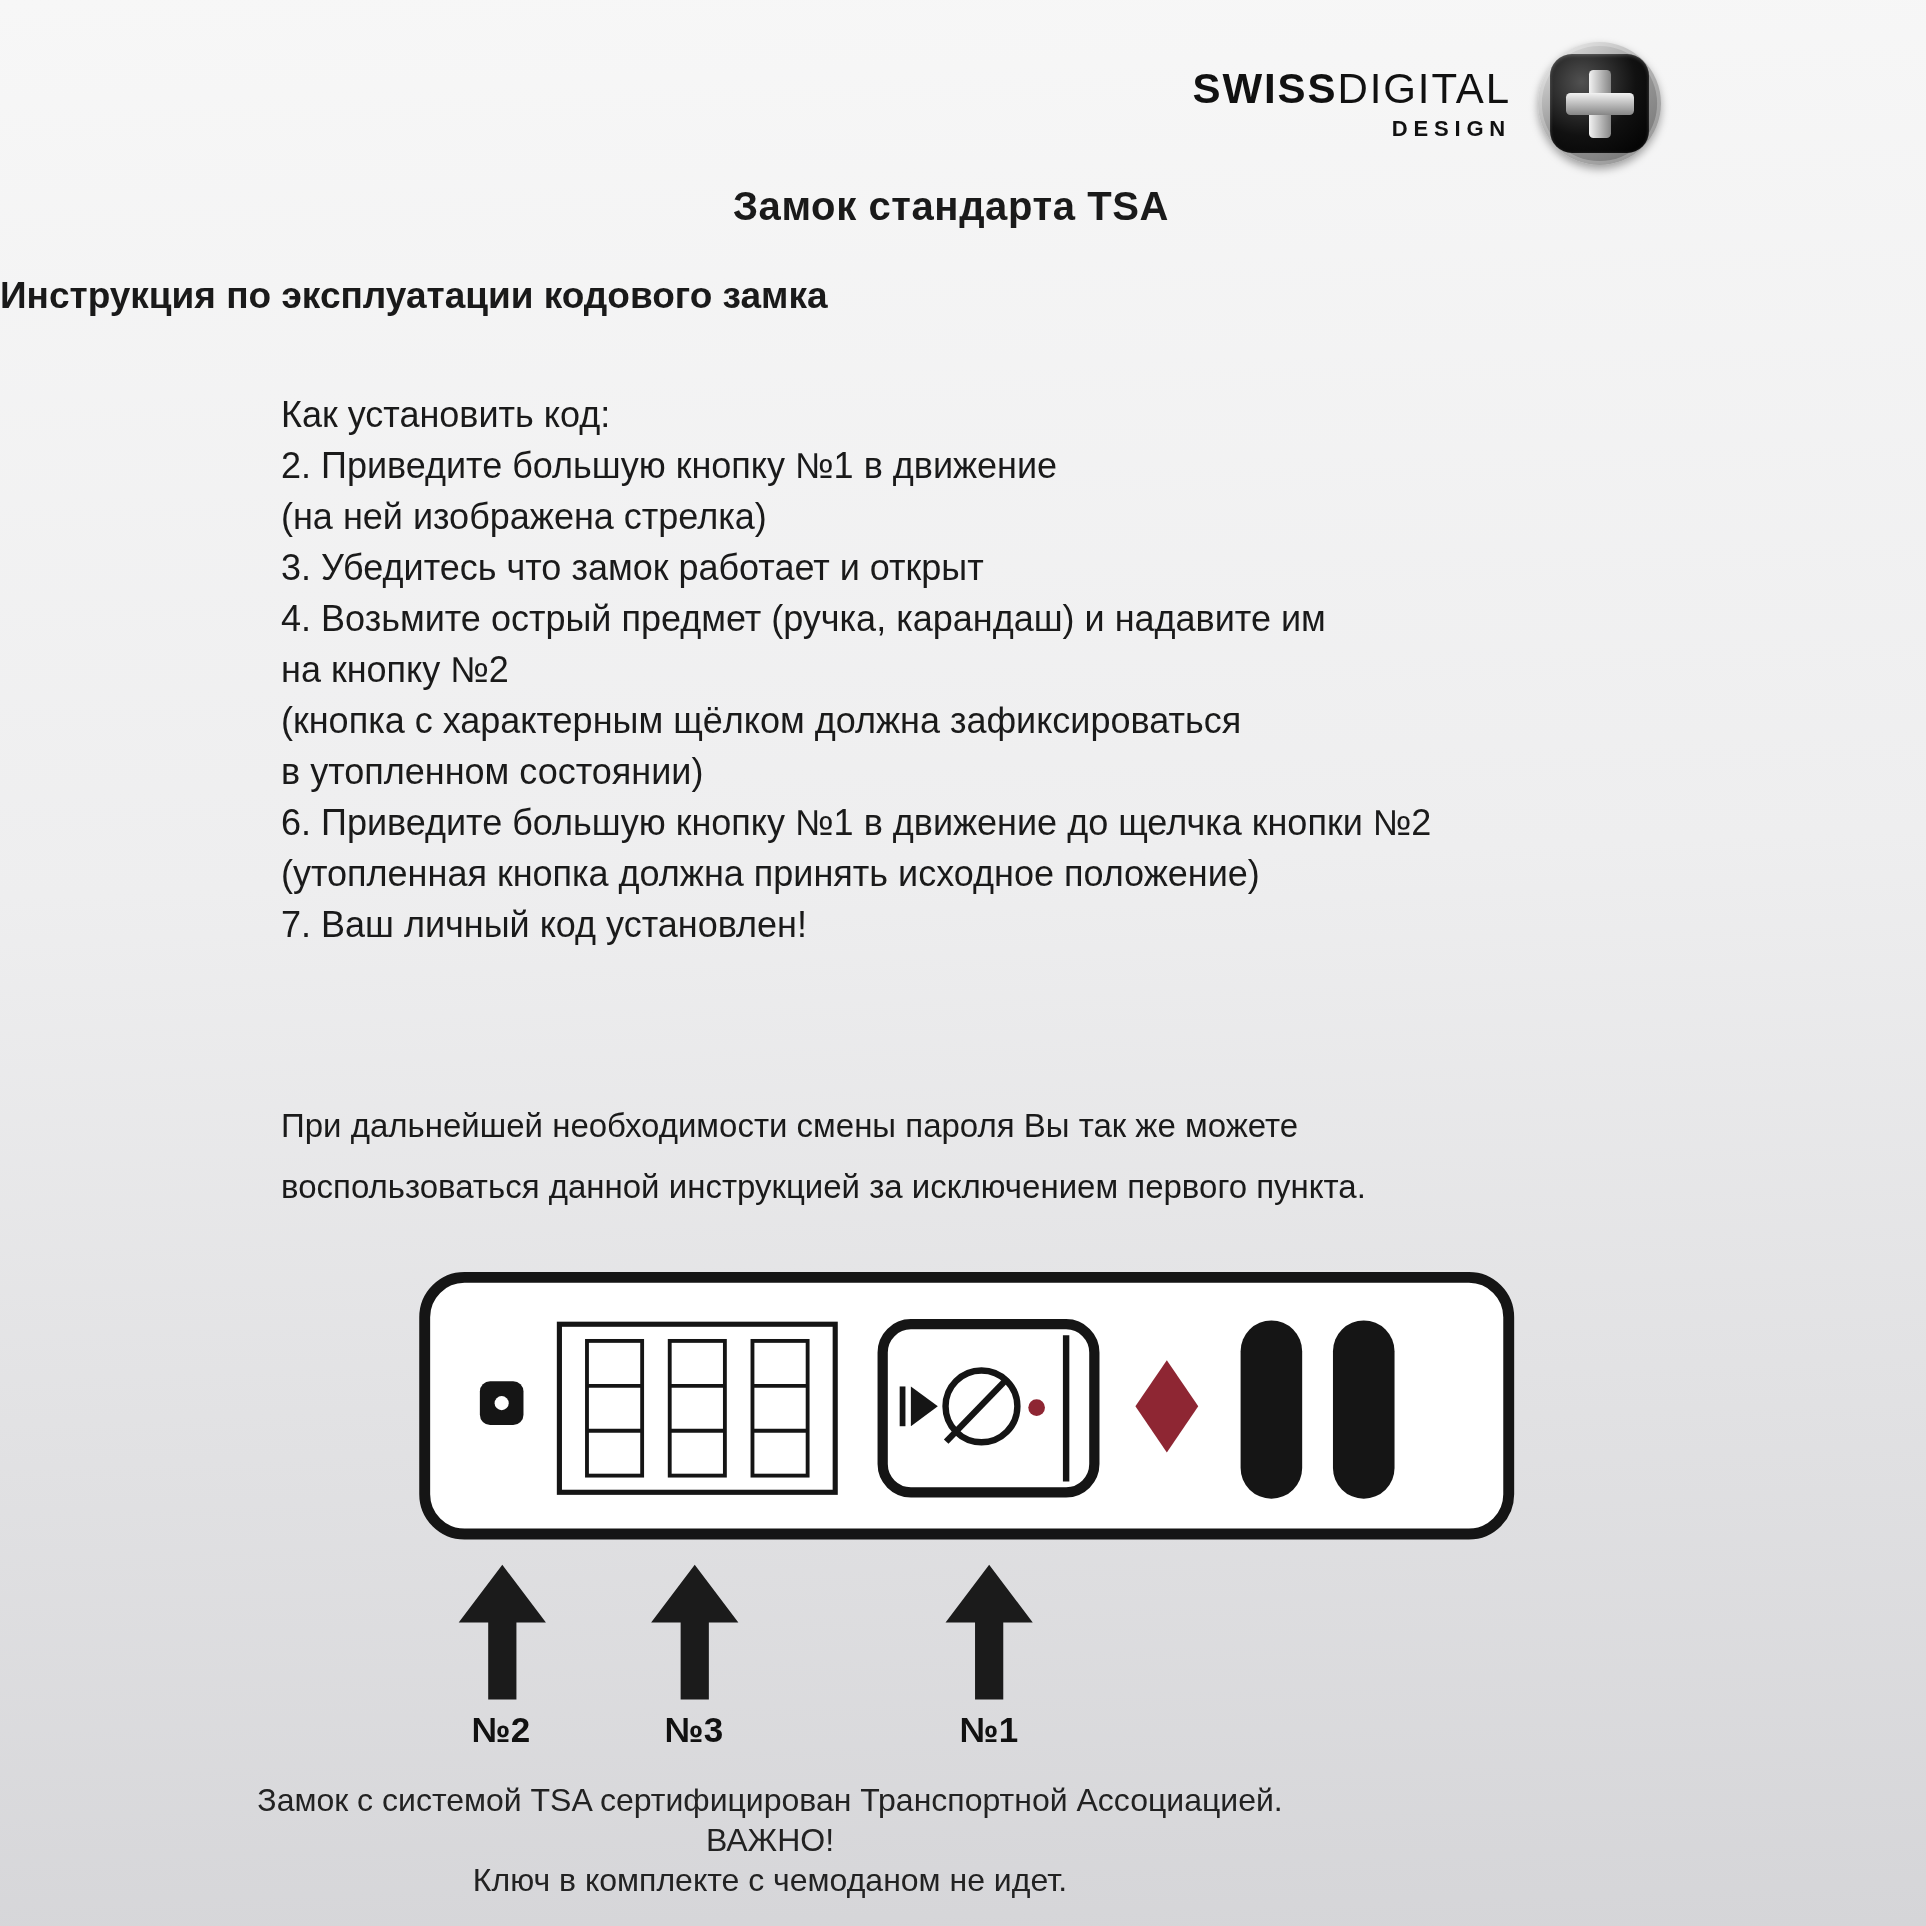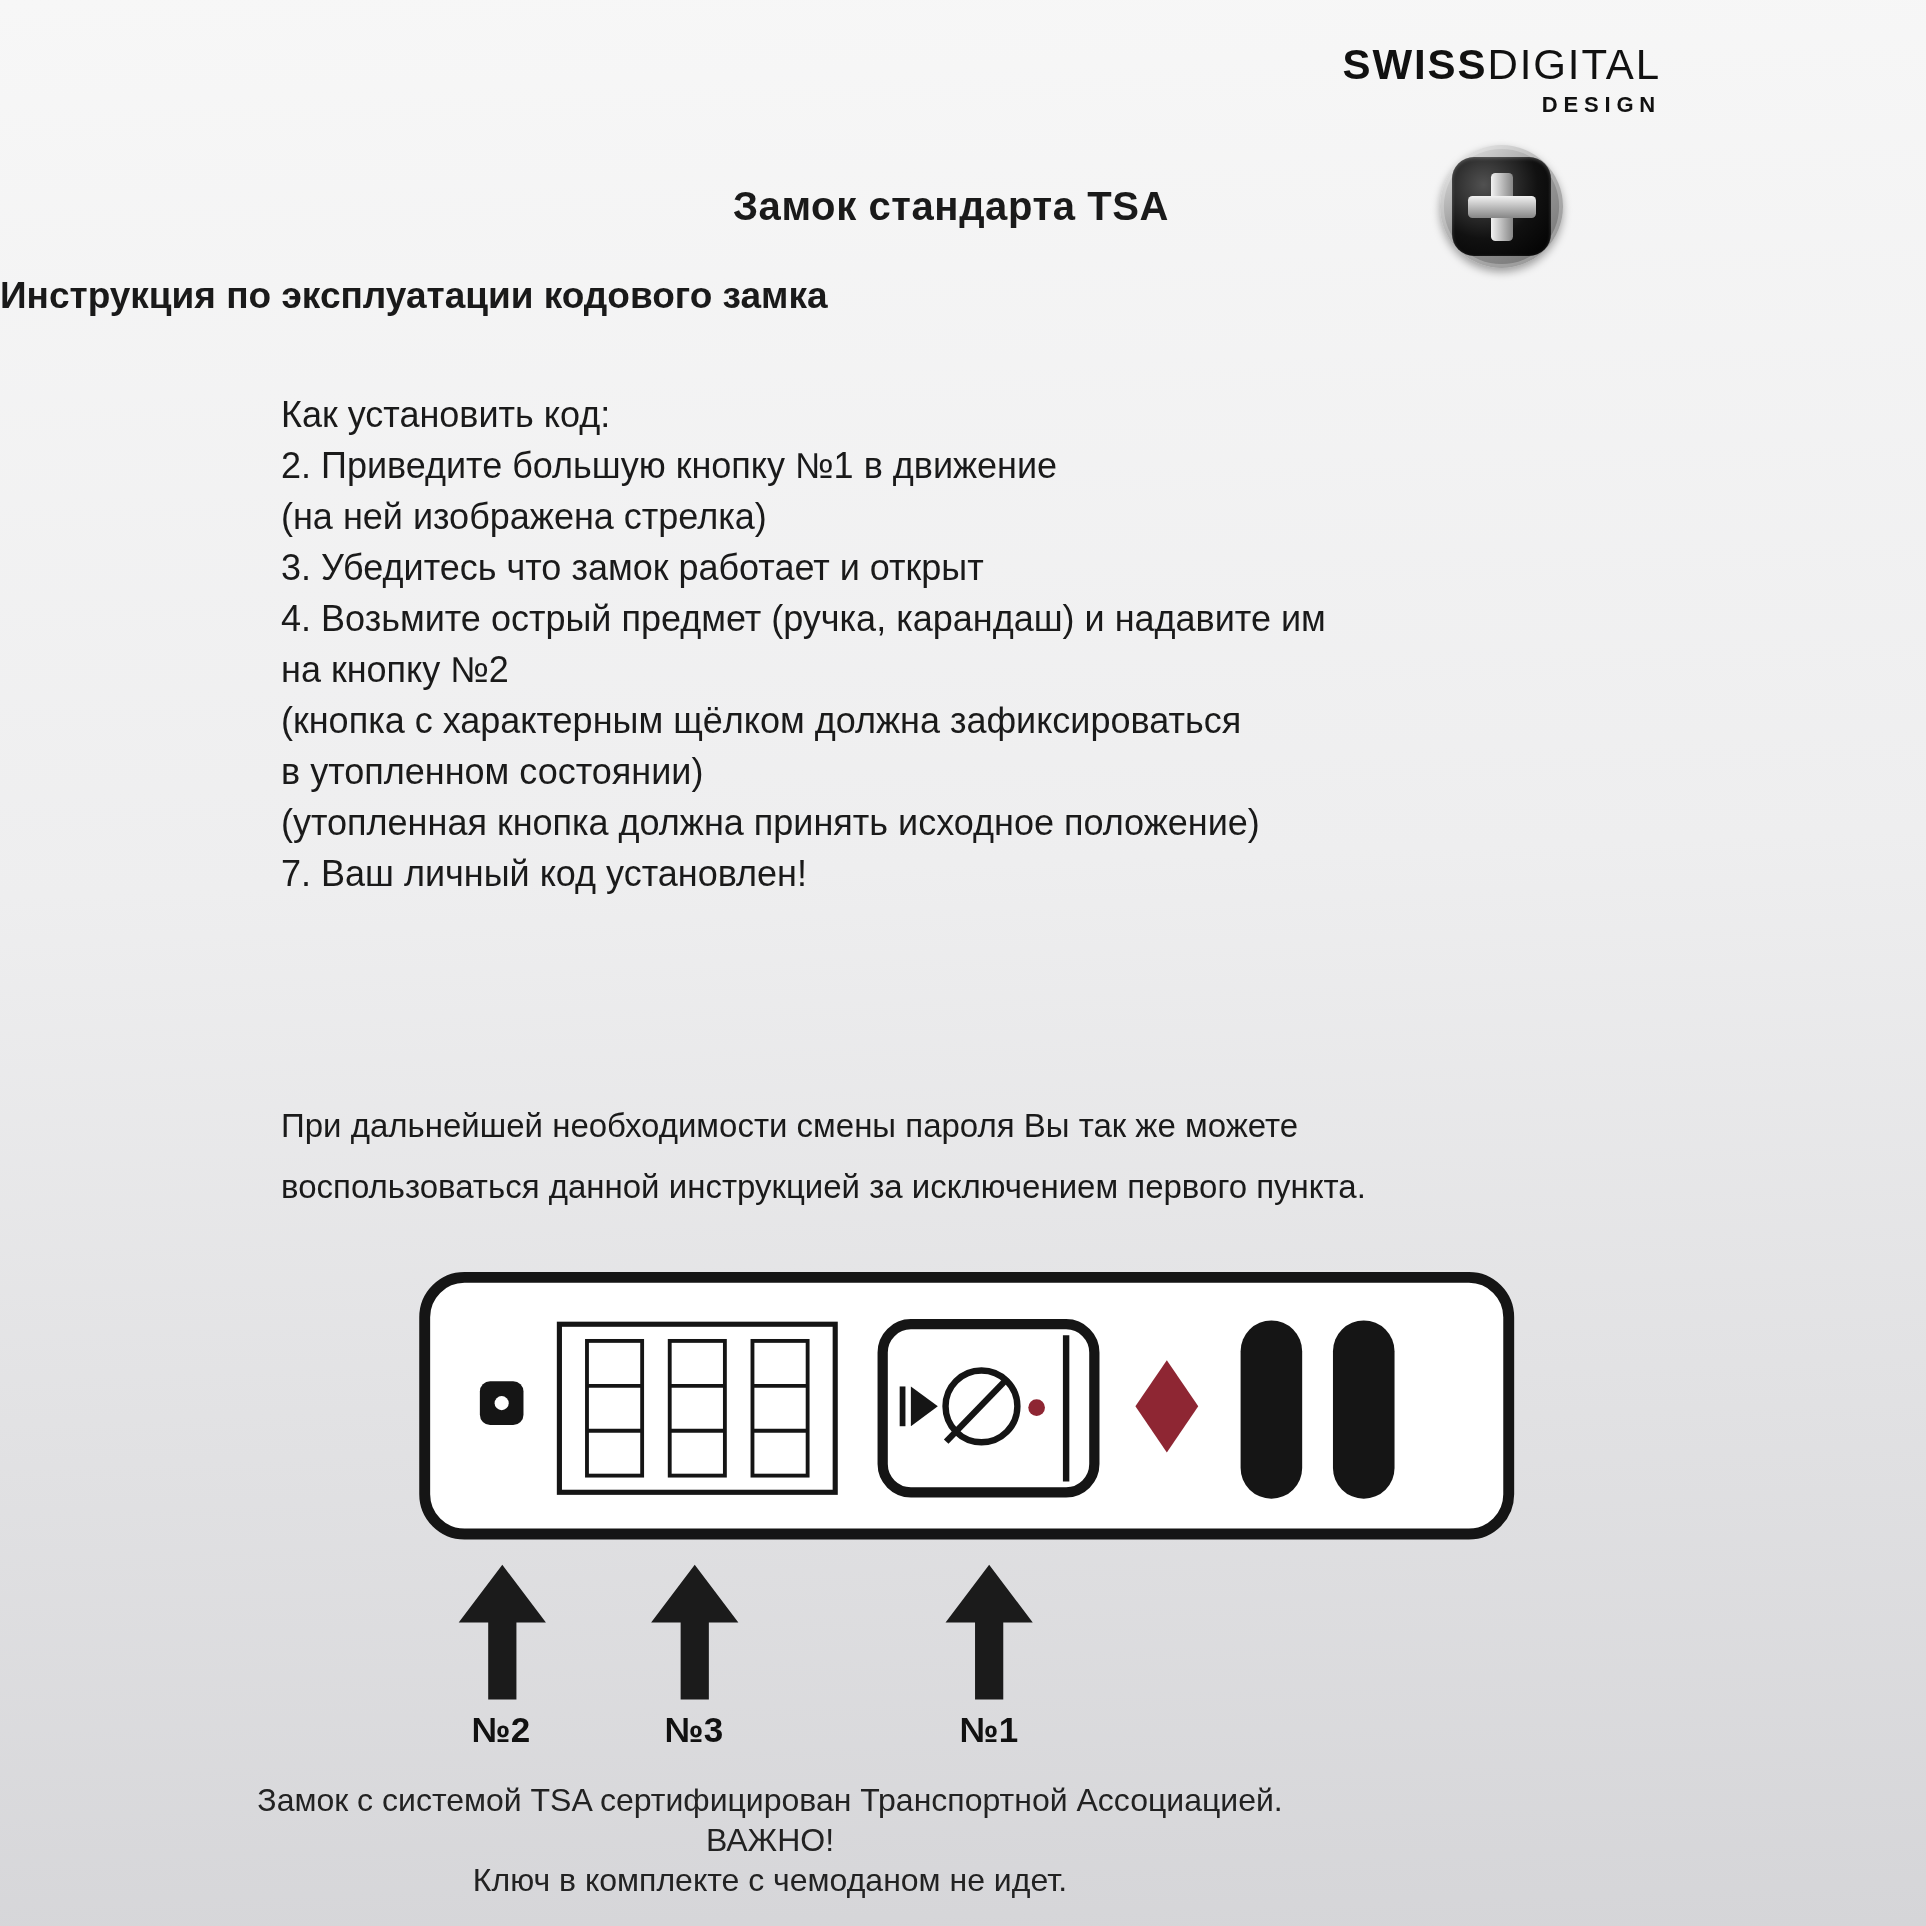--- a/index.html
+++ b/index.html
@@ -6,21 +6,21 @@
   html, body { width:1926px; height:1926px; }
   body {
     font-family:"Liberation Sans", sans-serif;
     color:#1a1a1a;
     background: linear-gradient(178deg, #f7f7f7 0%, #eeeeef 45%, #d5d5d8 100%);
     position:relative;
     overflow:hidden;
   }
 
   
-  .logo { position:absolute; top:42px; right:265px; display:flex; align-items:center; gap:27px;flex-direction:column; }
+  .logo { position:absolute; top:42px; right:265px; display:flex; align-items:center; gap:27px; }
   .logo-text { display:flex; flex-direction:column; align-items:flex-end; }
   .logo-line1 { font-size:42px; letter-spacing:1.9px; color:#111; line-height:45px; }
   .logo-line1 .b { font-weight:bold; }
   .logo-line2 { font-size:22px; font-weight:bold; letter-spacing:5.8px; color:#111; margin-top:5px; }
   .badge {
     width:123px; height:123px; border-radius:50%;
     background:linear-gradient(145deg,#efefef 0%,#9c9c9c 45%,#6f6f6f 100%);
     display:flex; align-items:center; justify-content:center;
     box-shadow:0 3.9px 9px rgba(0,0,0,0.35), inset 0 0 0 3.9px rgba(255,255,255,0.25);
   }
@@ -78,20 +78,21 @@
 
   <div class="instructions">
     <div class="line">Как установить код:</div>
     <div class="line">2. Приведите большую кнопку №1 в движение</div>
     <div class="line">(на ней изображена стрелка)</div>
     <div class="line">3. Убедитесь что замок работает и открыт</div>
     <div class="line">4. Возьмите острый предмет (ручка, карандаш) и надавите им</div>
     <div class="line">на кнопку №2</div>
     <div class="line">(кнопка с характерным щёлком должна зафиксироваться</div>
     <div class="line">в утопленном состоянии)</div>
+    <div class="line">6. Приведите большую кнопку №1 в движение до щелчка кнопки №2</div>
     <div class="line">(утопленная кнопка должна принять исходное положение)</div>
     <div class="line">7. Ваш личный код установлен!</div>
   </div>
 
   <div class="note">
     <div>При дальнейшей необходимости смены пароля Вы так же можете</div>
     <div>воспользоваться данной инструкцией за исключением первого пункта.</div>
   </div>
 
   <svg class="diagram-svg" width="1207" height="449" viewBox="0 0 1880 700" xmlns="http://www.w3.org/2000/svg">

